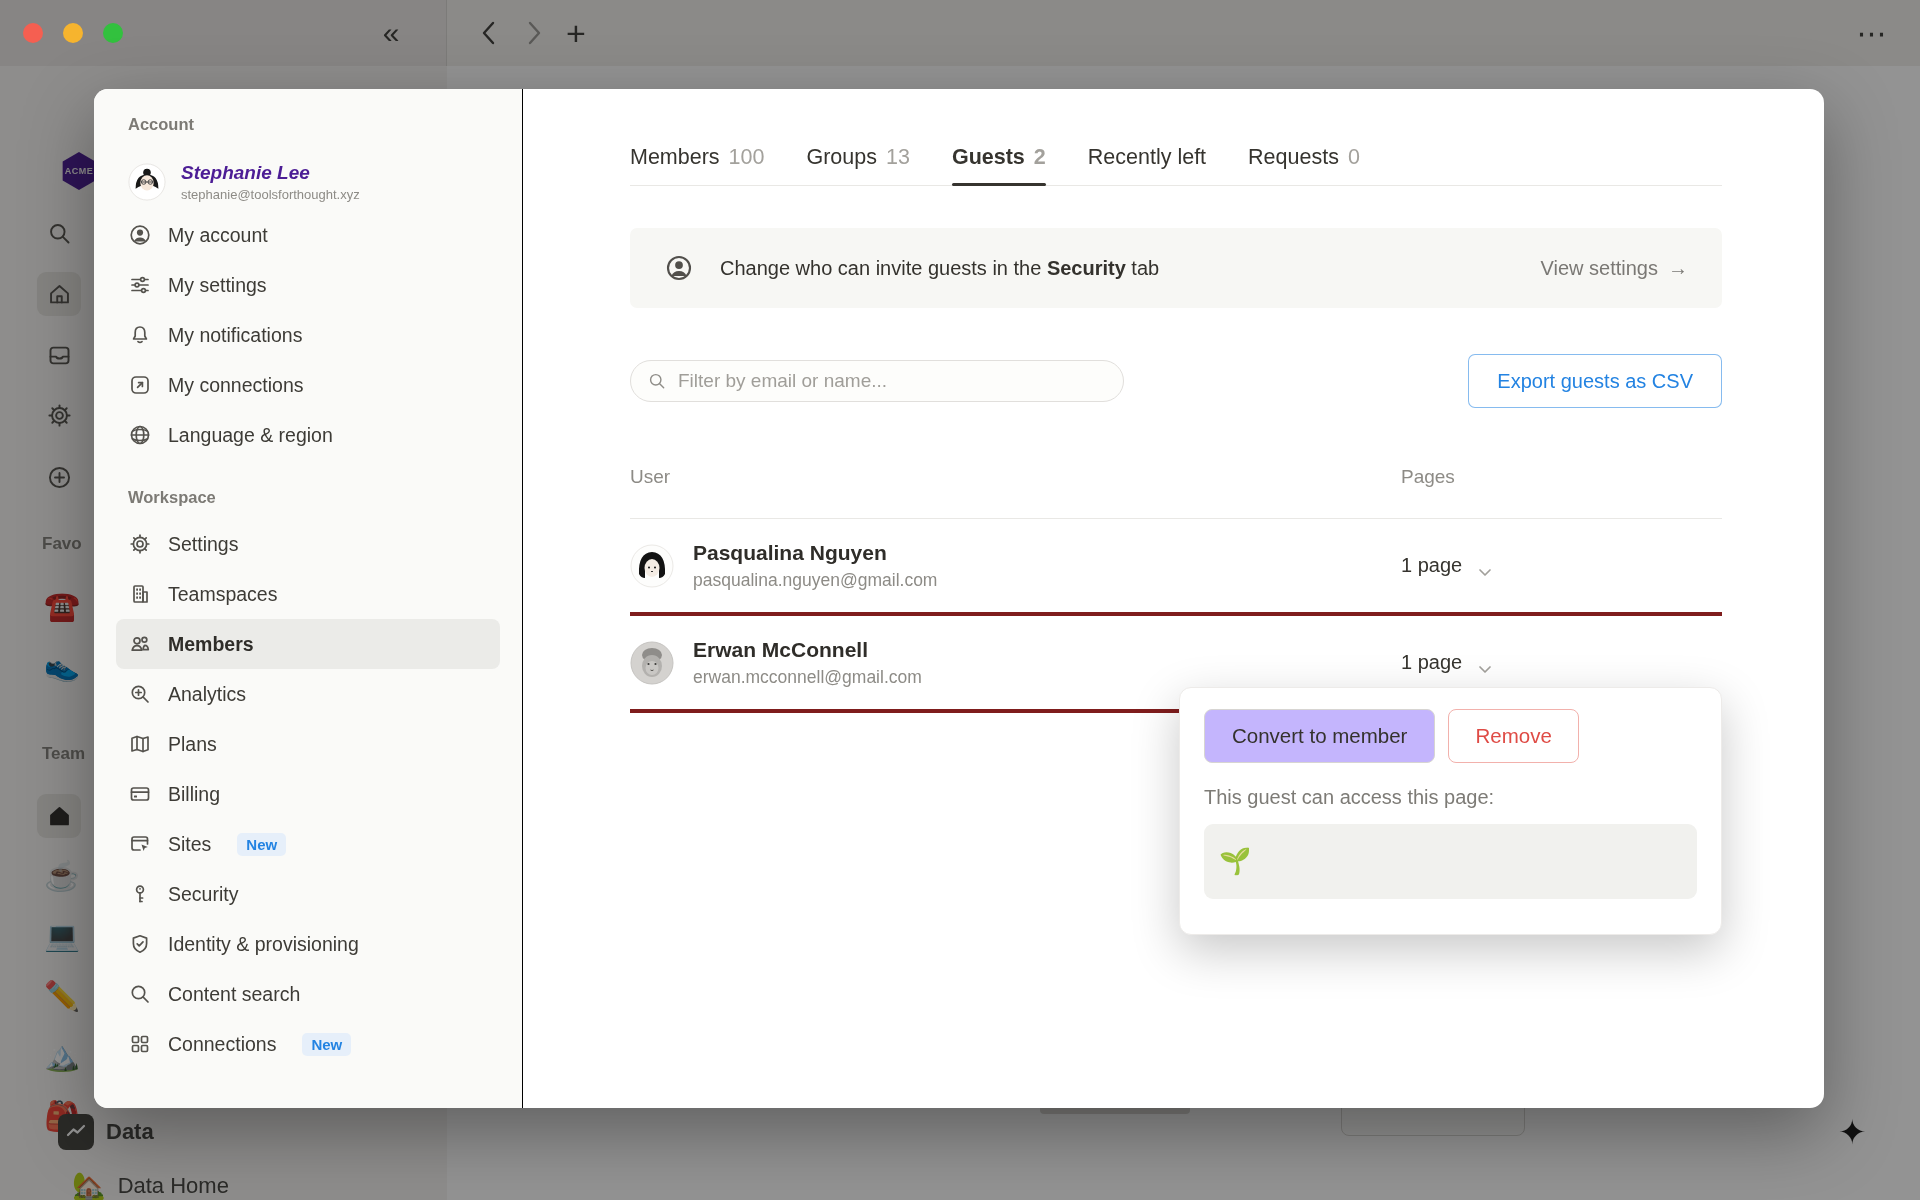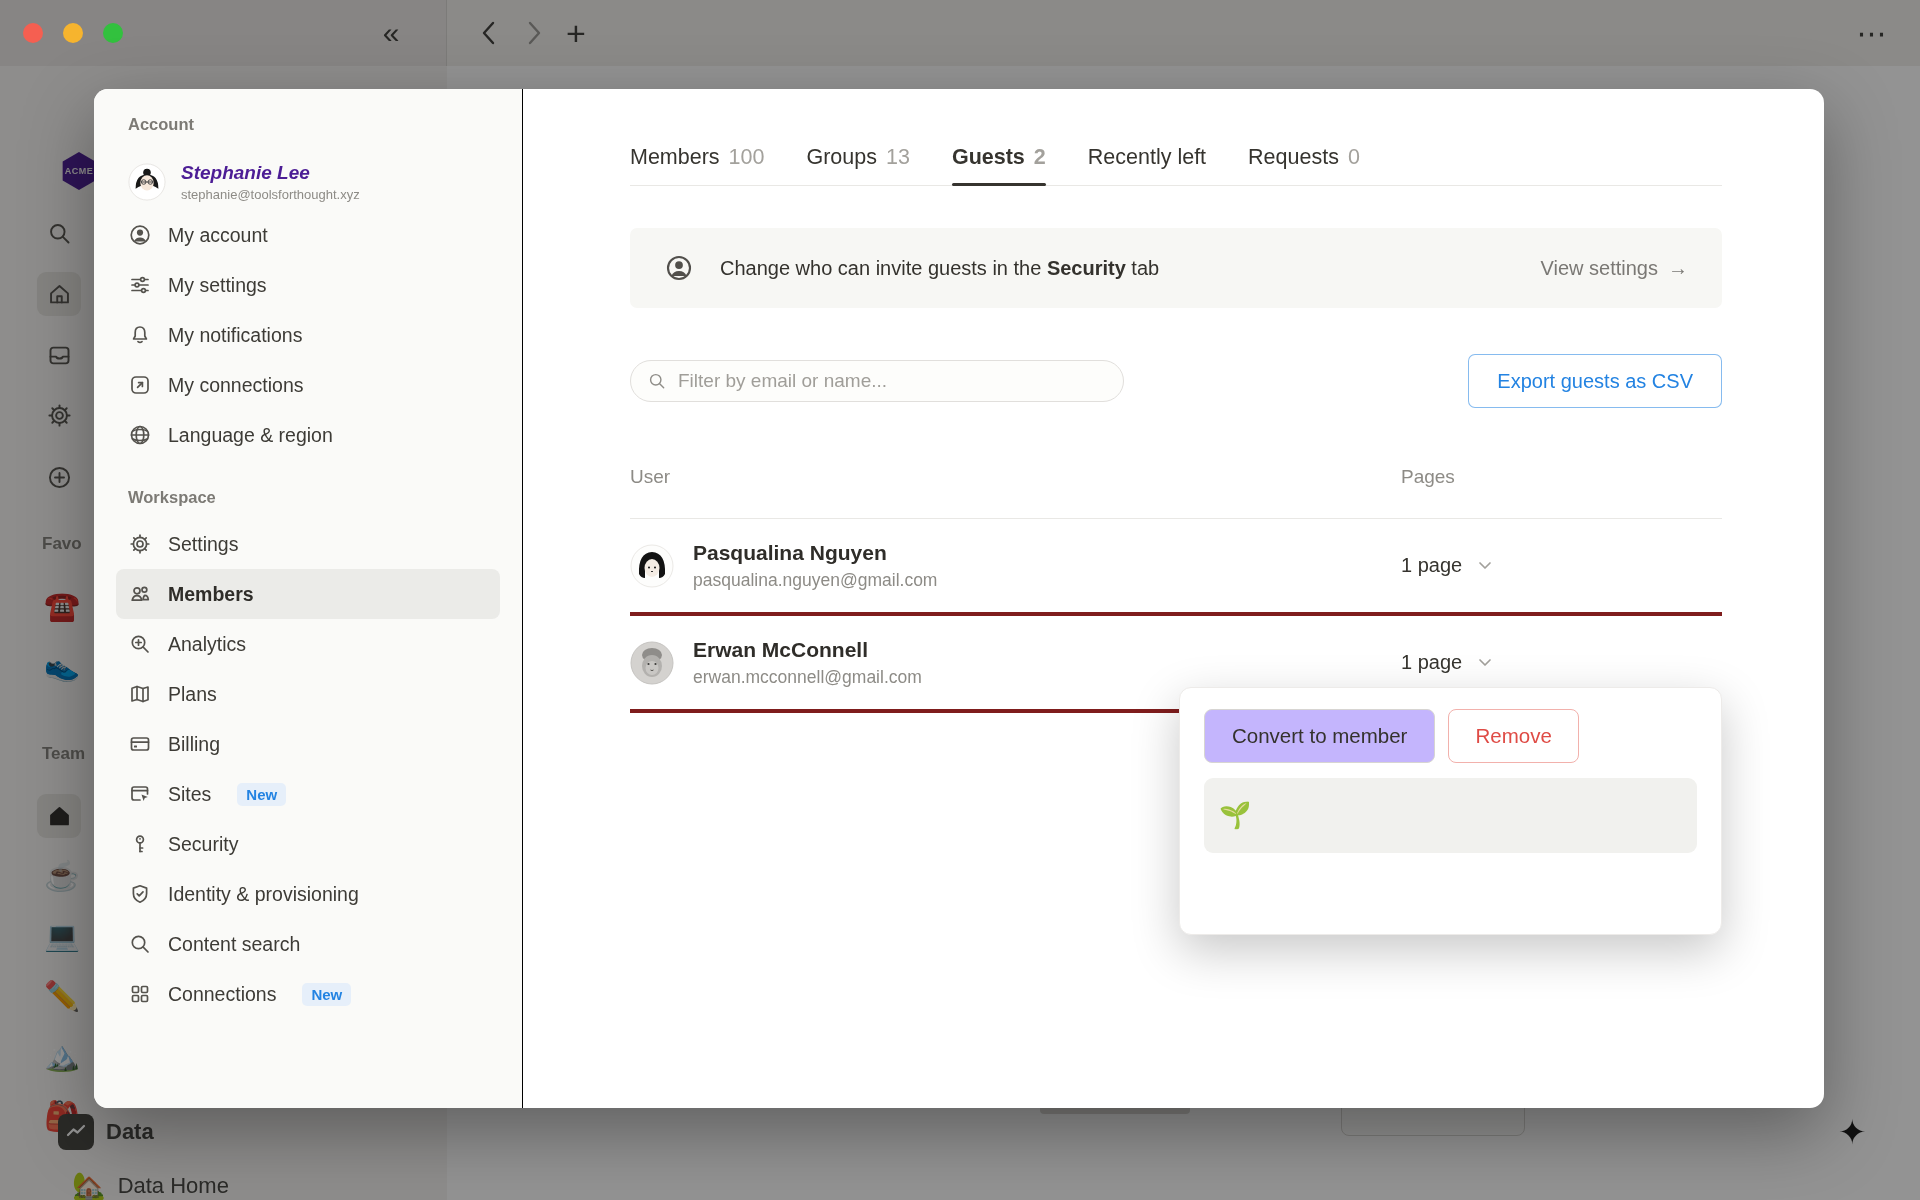--- a/index.html
+++ b/index.html
@@ -84,21 +84,21 @@
   .btn-export { height:54px; padding:0 28px; border-radius:7px; border:1px solid rgba(35,131,226,.55); background:#fff; color:#2383e2; font-size:20px; display:flex; align-items:center; }
 
   .thead { margin-top:58px; display:flex; padding-bottom:30px; border-bottom:1px solid #e9e8e5;justify-content:center; }
   .col-user { flex:1; font-size:19px; color:#8d8b86; }
   .col-pages { width:321px; font-size:19px; color:#8d8b86; flex:none; }
   .trow { display:flex; align-items:center; height:97px; border-bottom:4px solid #7f1d1d; }
   .trow .ucell { flex:1; display:flex; align-items:center; gap:19px; }
   .avatar { width:44px; height:44px; flex:none; }
   .uname { font-size:21px; font-weight:600; color:#2f2d29; }
   .uemail { font-size:17.5px; color:#8d8b86; margin-top:5px; }
-  .pcell { width:321px; flex:none; display:flex; align-items:center; gap:16px; font-size:20px; color:#36342f; }
+  .pcell { width:321px; flex:none; display:flex; align-items:flex-end; gap:16px; font-size:20px; color:#36342f; }
   .pcell svg { width:14px; height:9px; color:#a2a09b; }
 
   .popover { position:absolute; left:1085px; top:598px; width:543px; height:248px; background:#fff; border:1px solid #edebe9;
              border-radius:12px; box-shadow:0 16px 48px rgba(0,0,0,.22); padding:21px 24px; z-index:20; }
   .pop-btns { display:flex; gap:13px; }
   .btn-convert { height:54px; padding:0 27px; border-radius:8px; border:1px solid #d7d5d2; background:#c4b5fd; font-size:20.5px; color:#34322d; display:flex; align-items:center; }
   .btn-remove { height:54px; padding:0 26px; border-radius:8px; border:1px solid #f2b1ac; background:#fff; font-size:20.5px; color:#df4b45; display:flex; align-items:center; }
   .pop-caption { margin-top:23px; font-size:20px; color:#7d7b76; }
   .pop-page { margin-top:15px; height:75px; background:#f1f1ee; border-radius:9px; display:flex; align-items:center; gap:15px; padding:0 15px; }
   .pop-page .emoji { font-size:26px; }
@@ -296,20 +296,33 @@
             <line x1="12" y1="18.6" x2="12" y2="20.8"></line>
             <line x1="5.4" y1="12" x2="3.2" y2="12"></line>
             <line x1="18.6" y1="12" x2="20.8" y2="12"></line>
             <line x1="7.3" y1="7.3" x2="5.8" y2="5.8"></line>
             <line x1="16.7" y1="7.3" x2="18.2" y2="5.8"></line>
             <line x1="7.3" y1="16.7" x2="5.8" y2="18.2"></line>
             <line x1="16.7" y1="16.7" x2="18.2" y2="18.2"></line>
           </svg>
         <span class="lbl">Settings</span>
       </div>
+      <div class="msb-item">
+        <svg class="ic" viewBox="0 0 24 24">
+            <rect x="6" y="4" width="9" height="16" rx="1"></rect>
+            <rect x="15" y="10" width="4" height="10"></rect>
+            <rect x="8.2" y="6.5" width="1.8" height="2.2" fill="currentColor" stroke="none"></rect>
+            <rect x="11.2" y="6.5" width="1.8" height="2.2" fill="currentColor" stroke="none"></rect>
+            <rect x="8.2" y="10.5" width="1.8" height="2.2" fill="currentColor" stroke="none"></rect>
+            <rect x="11.2" y="10.5" width="1.8" height="2.2" fill="currentColor" stroke="none"></rect>
+            <rect x="8.2" y="14.5" width="1.8" height="2.2" fill="currentColor" stroke="none"></rect>
+            <rect x="11.2" y="14.5" width="1.8" height="2.2" fill="currentColor" stroke="none"></rect>
+          </svg>
+        <span class="lbl">Teamspaces</span>
+      </div>
       <div class="msb-item selected">
         <svg class="ic" viewBox="0 0 24 24">
             <circle cx="9" cy="8.8" r="3"></circle>
             <circle cx="16.4" cy="7.8" r="2.4"></circle>
             <path d="M4.2,18.2 Q5.2,13.6 9,13.6 Q12.8,13.6 13.8,18.2 Z"></path>
             <path d="M15,17.6 Q15.6,13.9 16.9,13.4 Q19.8,13.4 20.3,17.6 Z"></path>
           </svg>
         <span class="lbl">Members</span>
       </div>
       <div class="msb-item">
@@ -482,19 +495,20 @@
             </svg>
         </div>
       </div>
     </div>
 
     <div class="popover">
       <div class="pop-btns">
         <button class="btn-convert">Convert to member</button>
         <button class="btn-remove">Remove</button>
       </div>
+      <div class="pop-caption">This guest can access this page:</div>
       <div class="pop-page">
         <span class="emoji">🌱</span>
       </div>
     </div>
 
   </div>
 </div>
 
 </body></html>

